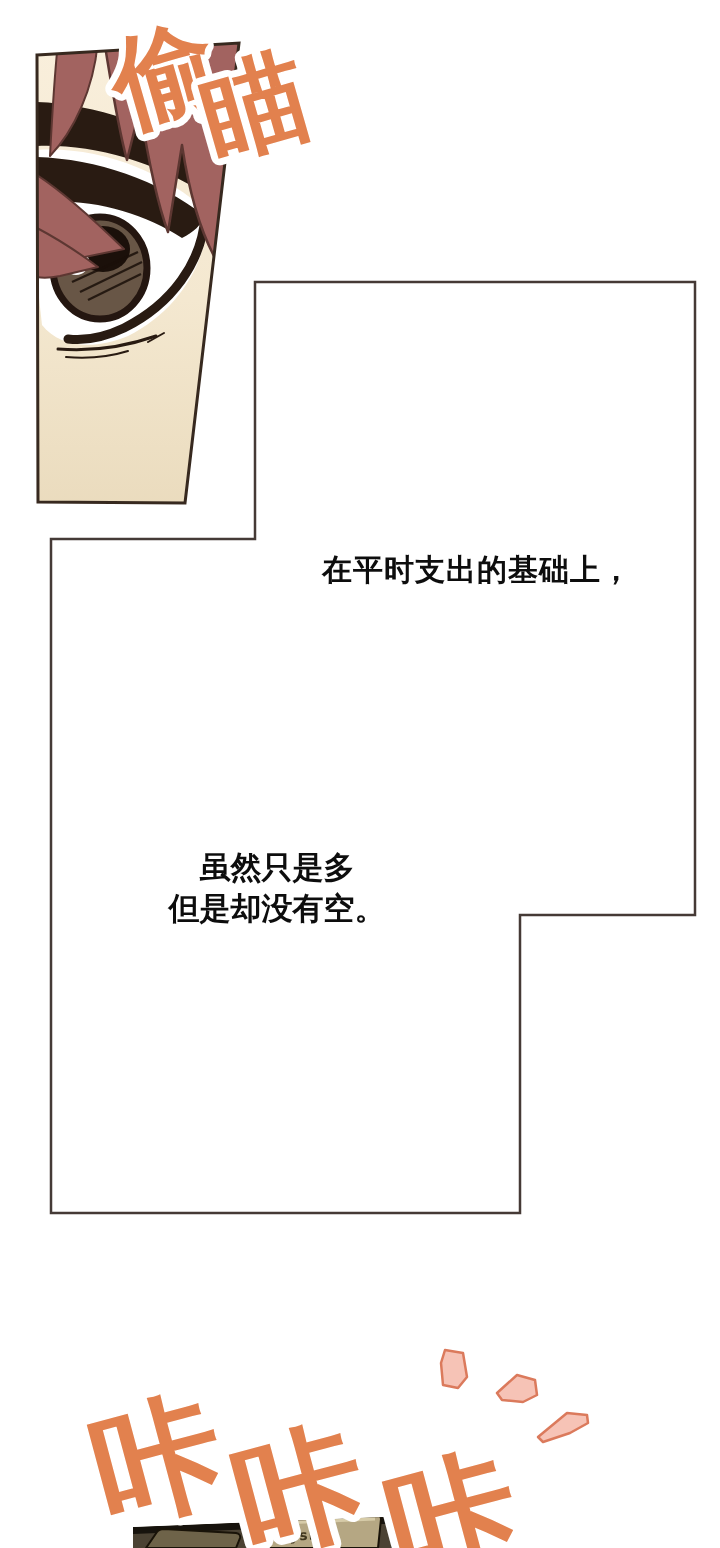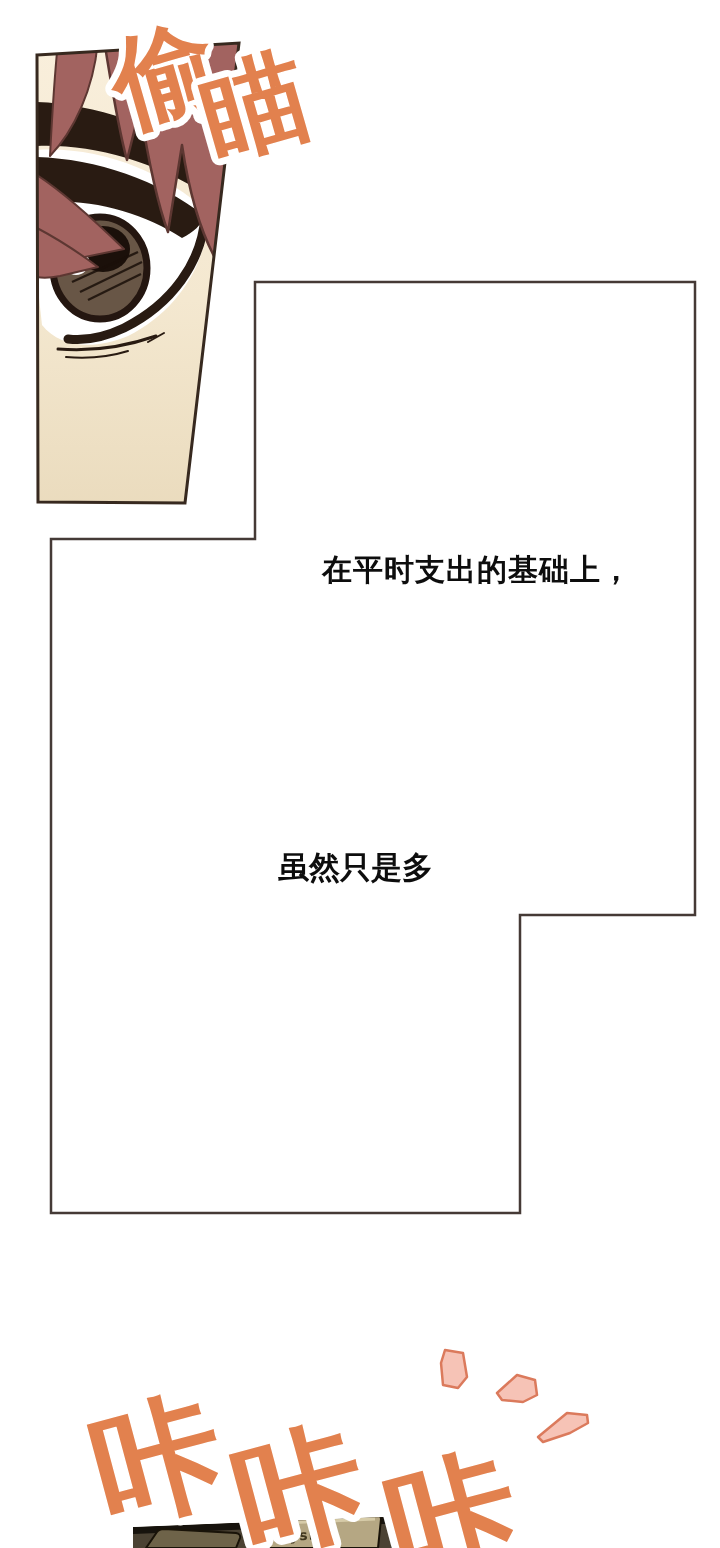--- a/index.html
+++ b/index.html
@@ -4,21 +4,21 @@
 <style>
   html,body{margin:0;padding:0;background:#ffffff;}
   .page{position:relative;width:720px;height:1548px;background:#ffffff;overflow:hidden;
         font-family:"DejaVu Sans","Liberation Sans",sans-serif;}
   svg{position:absolute;left:0;top:0;}
   .sfx-text{font-family:"DejaVu Sans","Liberation Sans",sans-serif;font-weight:bold;
             paint-order:stroke fill;stroke:#ffffff;stroke-linejoin:round;stroke-linecap:round;}
   .narration{position:absolute;color:#0d0d0d;font-weight:bold;z-index:3;
              font-family:"DejaVu Sans","Liberation Sans",sans-serif;}
   #narration-1{left:322px;top:549px;font-size:30px;line-height:41px;letter-spacing:1px;text-align:left;}
-  #narration-2{left:121px;top:847px;width:312px;font-size:31px;line-height:41px;text-align:right;}
+  #narration-2{left:121px;top:847px;width:312px;font-size:31px;line-height:41px;text-align:center;}
   .kb-label{font-family:"DejaVu Sans","Liberation Sans",sans-serif;font-weight:bold;}
 </style>
 </head>
 <body>
 
 <div class="page">
 
   <svg width="720" height="1548" viewBox="0 0 720 1548">
     <defs>
       <clipPath id="clipEye">
@@ -103,15 +103,16 @@
       <text class="sfx-text" x="453" y="1517" font-size="128" text-anchor="middle" dominant-baseline="central" stroke-width="15" transform="rotate(-15 453 1517)">咔</text>
     </g>
   </svg>
 
   <div class="narration" id="narration-1">
     <div>在平时支出的基础上，</div>
   </div>
 
   <div class="narration" id="narration-2">
     <div>虽然只是多</div>
+    <div>但是却没有空。</div>
   </div>
 
 </div>
 
 </body></html>

